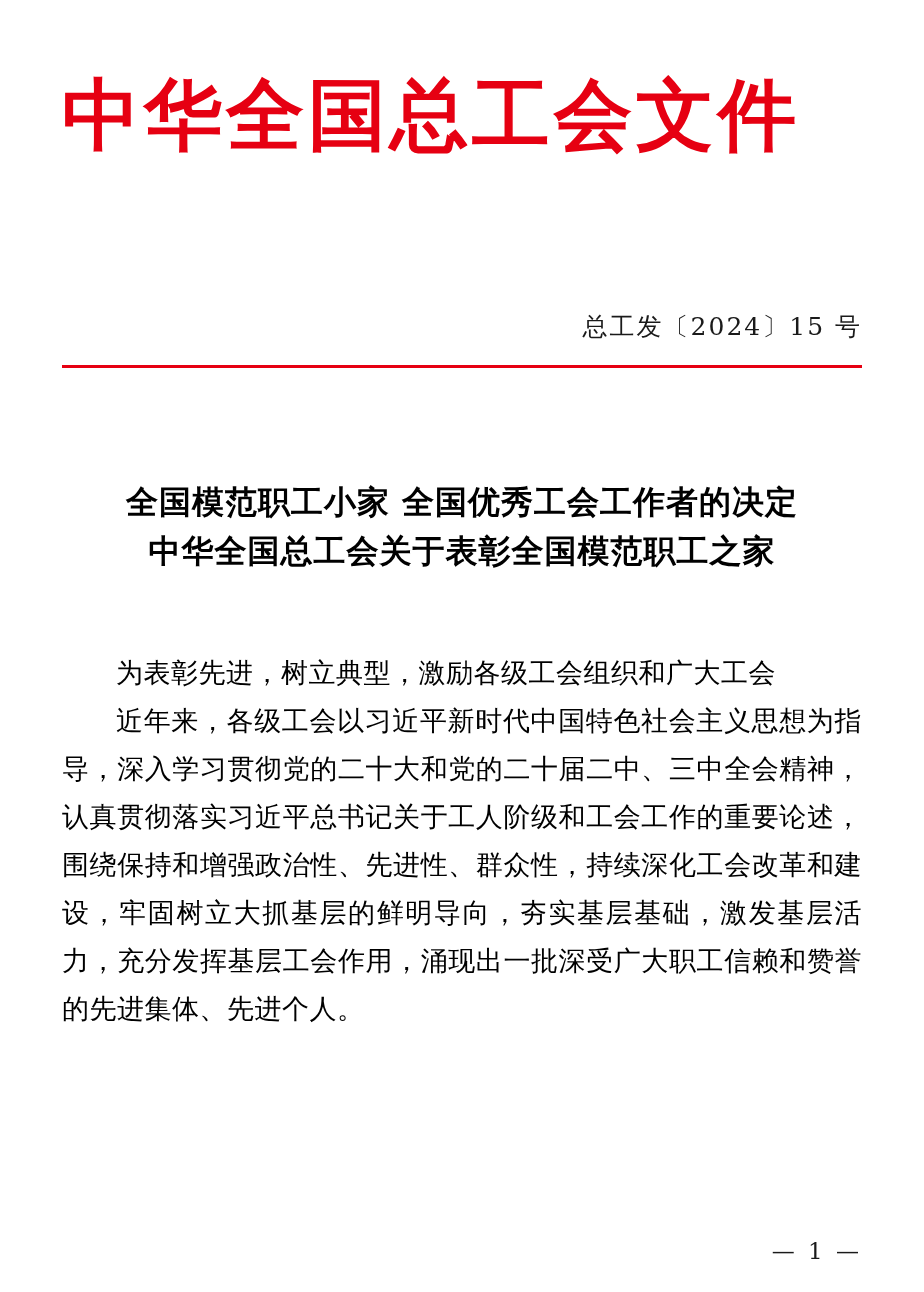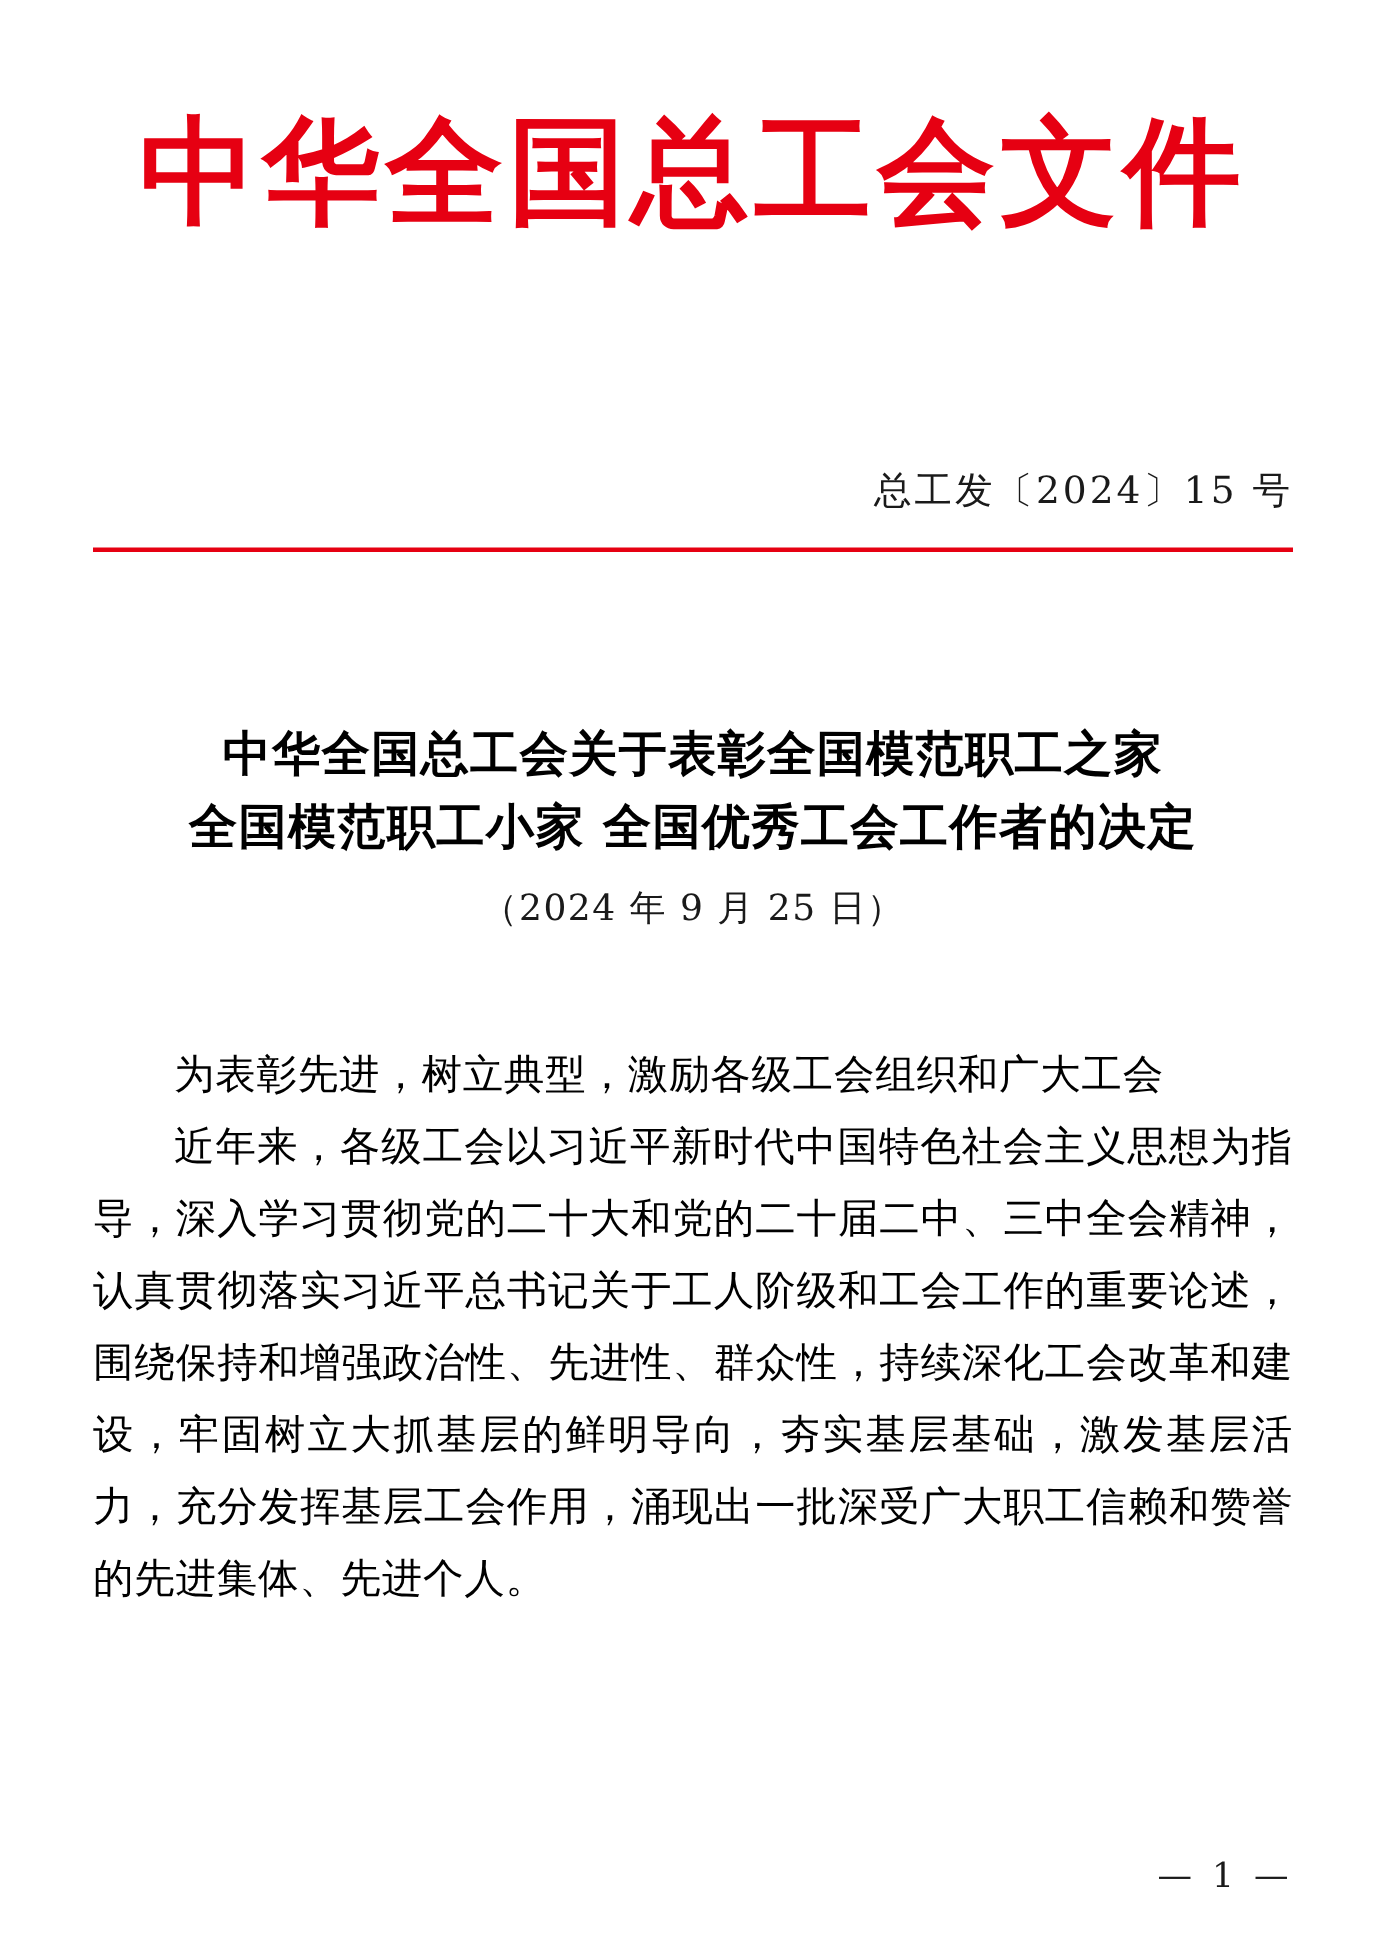--- a/index.html
+++ b/index.html
@@ -18,21 +18,21 @@
   .page {
     width: 924px;
     height: 1292px;
     position: relative;
     box-sizing: border-box;
     padding: 0 62px;
   }
 
   
   .masthead {
-    text-align: center;
+    text-align: left;
     color: #e60012;
     font-family: "DejaVu Serif", "Liberation Serif", serif;
     font-weight: bold;
     font-size: 78px;
     letter-spacing: 4px;
     line-height: 1.1;
     padding-top: 72px;
     white-space: nowrap;
   }
 
@@ -106,23 +106,22 @@
 
 <div class="page">
 
   <div class="masthead">中华全国总工会文件</div>
 
   <div class="doc-number">总工发〔2024〕15 号</div>
 
   <div class="red-rule"></div>
 
   <div class="title-block">
+    <div class="doc-title-line">全国模范职工小家 全国优秀工会工作者的决定</div>
     <div class="doc-title-line">中华全国总工会关于表彰全国模范职工之家</div>
-    <div class="doc-title-line">全国模范职工小家 全国优秀工会工作者的决定</div>
-    <div class="doc-date">（2024 年 9 月 25 日）</div>
   </div>
 
   <div class="body-text">
     <p>为表彰先进，树立典型，激励各级工会组织和广大工会</p>
     <p>近年来，各级工会以习近平新时代中国特色社会主义思想为指导，深入学习贯彻党的二十大和党的二十届二中、三中全会精神，认真贯彻落实习近平总书记关于工人阶级和工会工作的重要论述，围绕保持和增强政治性、先进性、群众性，持续深化工会改革和建设，牢固树立大抓基层的鲜明导向，夯实基层基础，激发基层活力，充分发挥基层工会作用，涌现出一批深受广大职工信赖和赞誉的先进集体、先进个人。</p>
   </div>
 
   <div class="page-number">— 1 —</div>
 
 </div>

